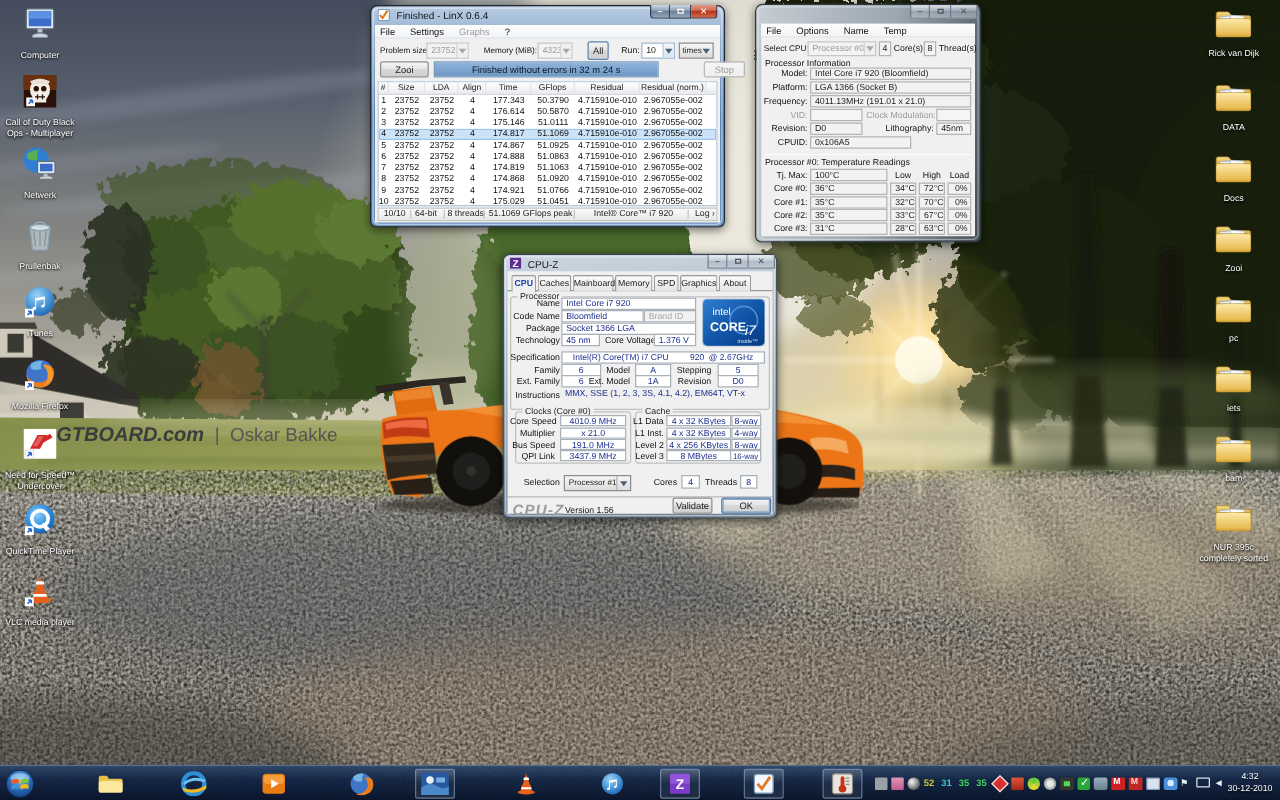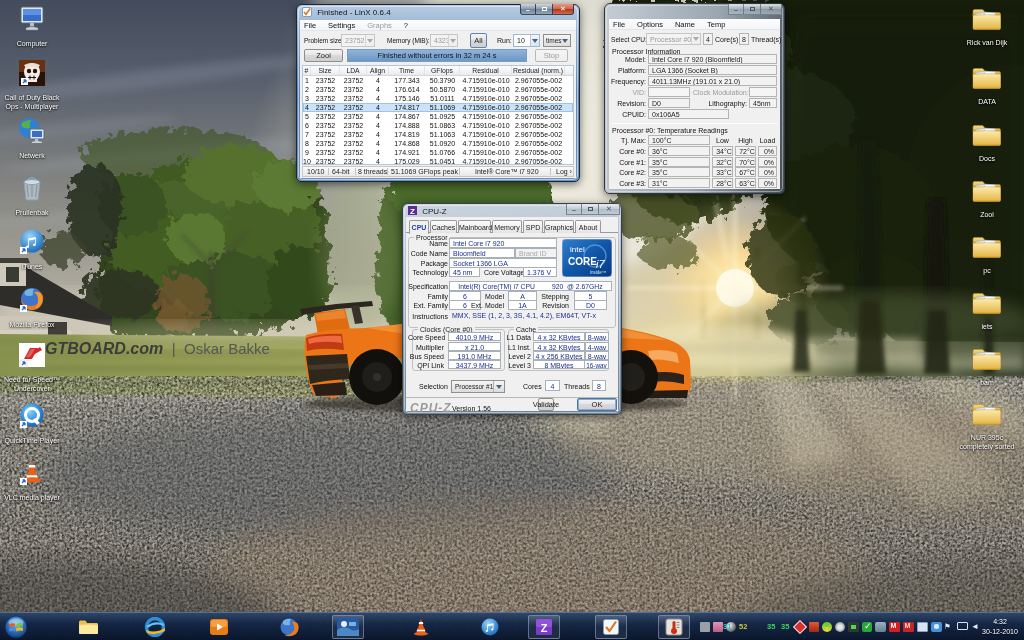--- a/index.html
+++ b/index.html
@@ -32,21 +32,21 @@
 .menubar { background:linear-gradient(#fdfdfd,#f2f4f7); border-bottom:1px solid #e2e6ea;
   font-size:7.5px; color:#111; display:flex; align-items:center; }
 .menubar span { padding:0 6px; }
 .fld { position:absolute; background:#f2f2f2; border:1px solid #b4b4b4; font-size:7px;
   color:#222; line-height:9px; padding-left:3px; overflow:hidden; white-space:nowrap; }
 .lab { position:absolute; font-size:7px; color:#111; white-space:nowrap; }
 .btn { position:absolute; background:linear-gradient(#f4f4f4,#e6e6e6 45%,#d8d8d8 50%,#cfcfcf);
   border:1px solid #8e8e8e; border-radius:2px; font-size:7.5px; color:#222;
   display:flex; align-items:center; justify-content:center; }
 .btn.dis { color:#9a9a9a; border-color:#b8b8b8;
-  background:linear-gradient(#f5f5f5,#efefef); }
+  background:linear-gradient(#f5f5f5,#efefef);margin-left:28px; }
 .combo { position:absolute; background:#fff; border:1px solid #9fb8d0; font-size:7px;
   color:#222; line-height:11px; padding-left:3px; }
 .combo .da { position:absolute; right:0; top:0; bottom:0; width:9px;
   background:linear-gradient(#f2f6fa,#d8e4f0); border-left:1px solid #b6c8da;
   display:flex; align-items:center; justify-content:center; }
 .combo.dis { background:#f3f3f3; border-color:#c6c6c6; color:#9a9a9a; }
 .combo.dis .da { background:#f0f0f0; border-left:1px solid #d4d4d4; }
 .arr { width:0; height:0; border-left:3px solid transparent; border-right:3px solid transparent;
   border-top:4px solid #4c607a; }
 .combo.dis .arr { border-top-color:#a8a8a8; }
@@ -1014,21 +1014,21 @@
             <span class="arr"></span>
           </span></div>
       <div class="lab" style="left:117px;top:166px;">Cores</div>
       <div class="zf" style="left:139px;top:163px;width:15px;height:11px;text-align:center;padding:0;line-height:11px;">4</div>
       <div class="lab" style="left:158px;top:166px;">Threads</div>
       <div class="zf" style="left:186px;top:163px;width:14px;height:11px;text-align:center;padding:0;line-height:11px;">8</div>
 
       <div style="position:absolute;left:0;top:180px;width:212px;height:1px;background:#b8b8b8;"></div>
       <div style="position:absolute;left:4px;top:184px;font-size:12px;font-weight:bold;font-style:italic;color:#9a9a9a;letter-spacing:1px;">CPU-Z</div>
       <div class="lab" style="left:46px;top:188px;">Version 1.56</div>
-      <div class="btn" style="left:132px;top:181px;width:16px;height:13px;">Validate</div>
+      <div class="btn" style="left:132px;top:181px;width:32px;height:13px;">Validate</div>
       <div class="btn" style="left:171px;top:181px;width:40px;height:13px;border-color:#4c74a4;box-shadow:0 0 0 1px #88aacc inset;">OK</div>
     </div>
   </div>
   <div id="taskbar">
 
     <div style="position:absolute;left:4px;top:2px;width:24px;height:24px;">
       <svg width="24" height="24">
           <defs>
             <radialGradient id="orb" cx=".5" cy=".35" r=".7">
               <stop offset="0" stop-color="#7ec0f0"></stop>
@@ -1126,21 +1126,21 @@
           <rect x="11.5" y="4" width="3" height="1" fill="#8a8a8a"></rect>
           <rect x="11.5" y="6.5" width="3" height="1" fill="#8a8a8a"></rect>
           <rect x="11.5" y="9" width="3" height="1" fill="#8a8a8a"></rect>
         </svg>
     </div>
 
     <div class="tray" style="left:700px;width:10px;height:10px;background:#9aa0a6;border-radius:1px;"></div>
     <div class="tray" style="left:713px;width:10px;height:10px;background:linear-gradient(#e098b8,#c05a88);border-radius:1px;"></div>
     <div class="tray" style="left:726px;width:10px;height:10px;background:radial-gradient(circle at 35% 35%, #f8f8f8, #202020);border-radius:5px;"></div>
     <div class="tray" style="left:739px;color:#c8c83a;font-weight:bold;">52</div>
-    <div class="tray" style="left:723px;color:#3ac8c8;font-weight:bold;">31</div>
+    <div class="tray" style="left:753px;color:#3ac8c8;font-weight:bold;">31</div>
     <div class="tray" style="left:767px;color:#3ad858;font-weight:bold;">35</div>
     <div class="tray" style="left:781px;color:#3ad858;font-weight:bold;">35</div>
     <div class="tray" style="left:795px;width:10px;height:10px;background:#d83030;transform:rotate(45deg);border:1px solid #f0f0f0;"></div>
     <div class="tray" style="left:809px;width:10px;height:10px;background:linear-gradient(#e05838,#a02818);border-radius:1px;"></div>
     <div class="tray" style="left:822px;width:10px;height:10px;background:conic-gradient(#58c838,#e8d838,#58c838);border-radius:5px;"></div>
     <div class="tray" style="left:835px;width:10px;height:10px;background:radial-gradient(#e8e8e8 30%,#909898 70%);border-radius:5px;"></div>
     <div class="tray" style="left:848px;width:11px;height:10px;background:#303830;border-radius:1px;">
         <span style="display:block;width:5px;height:4px;margin:3px auto 0;background:#50d850;"></span>
       </div>
     <div class="tray" style="left:862px;width:10px;height:10px;background:#28a838;border-radius:2px;">

